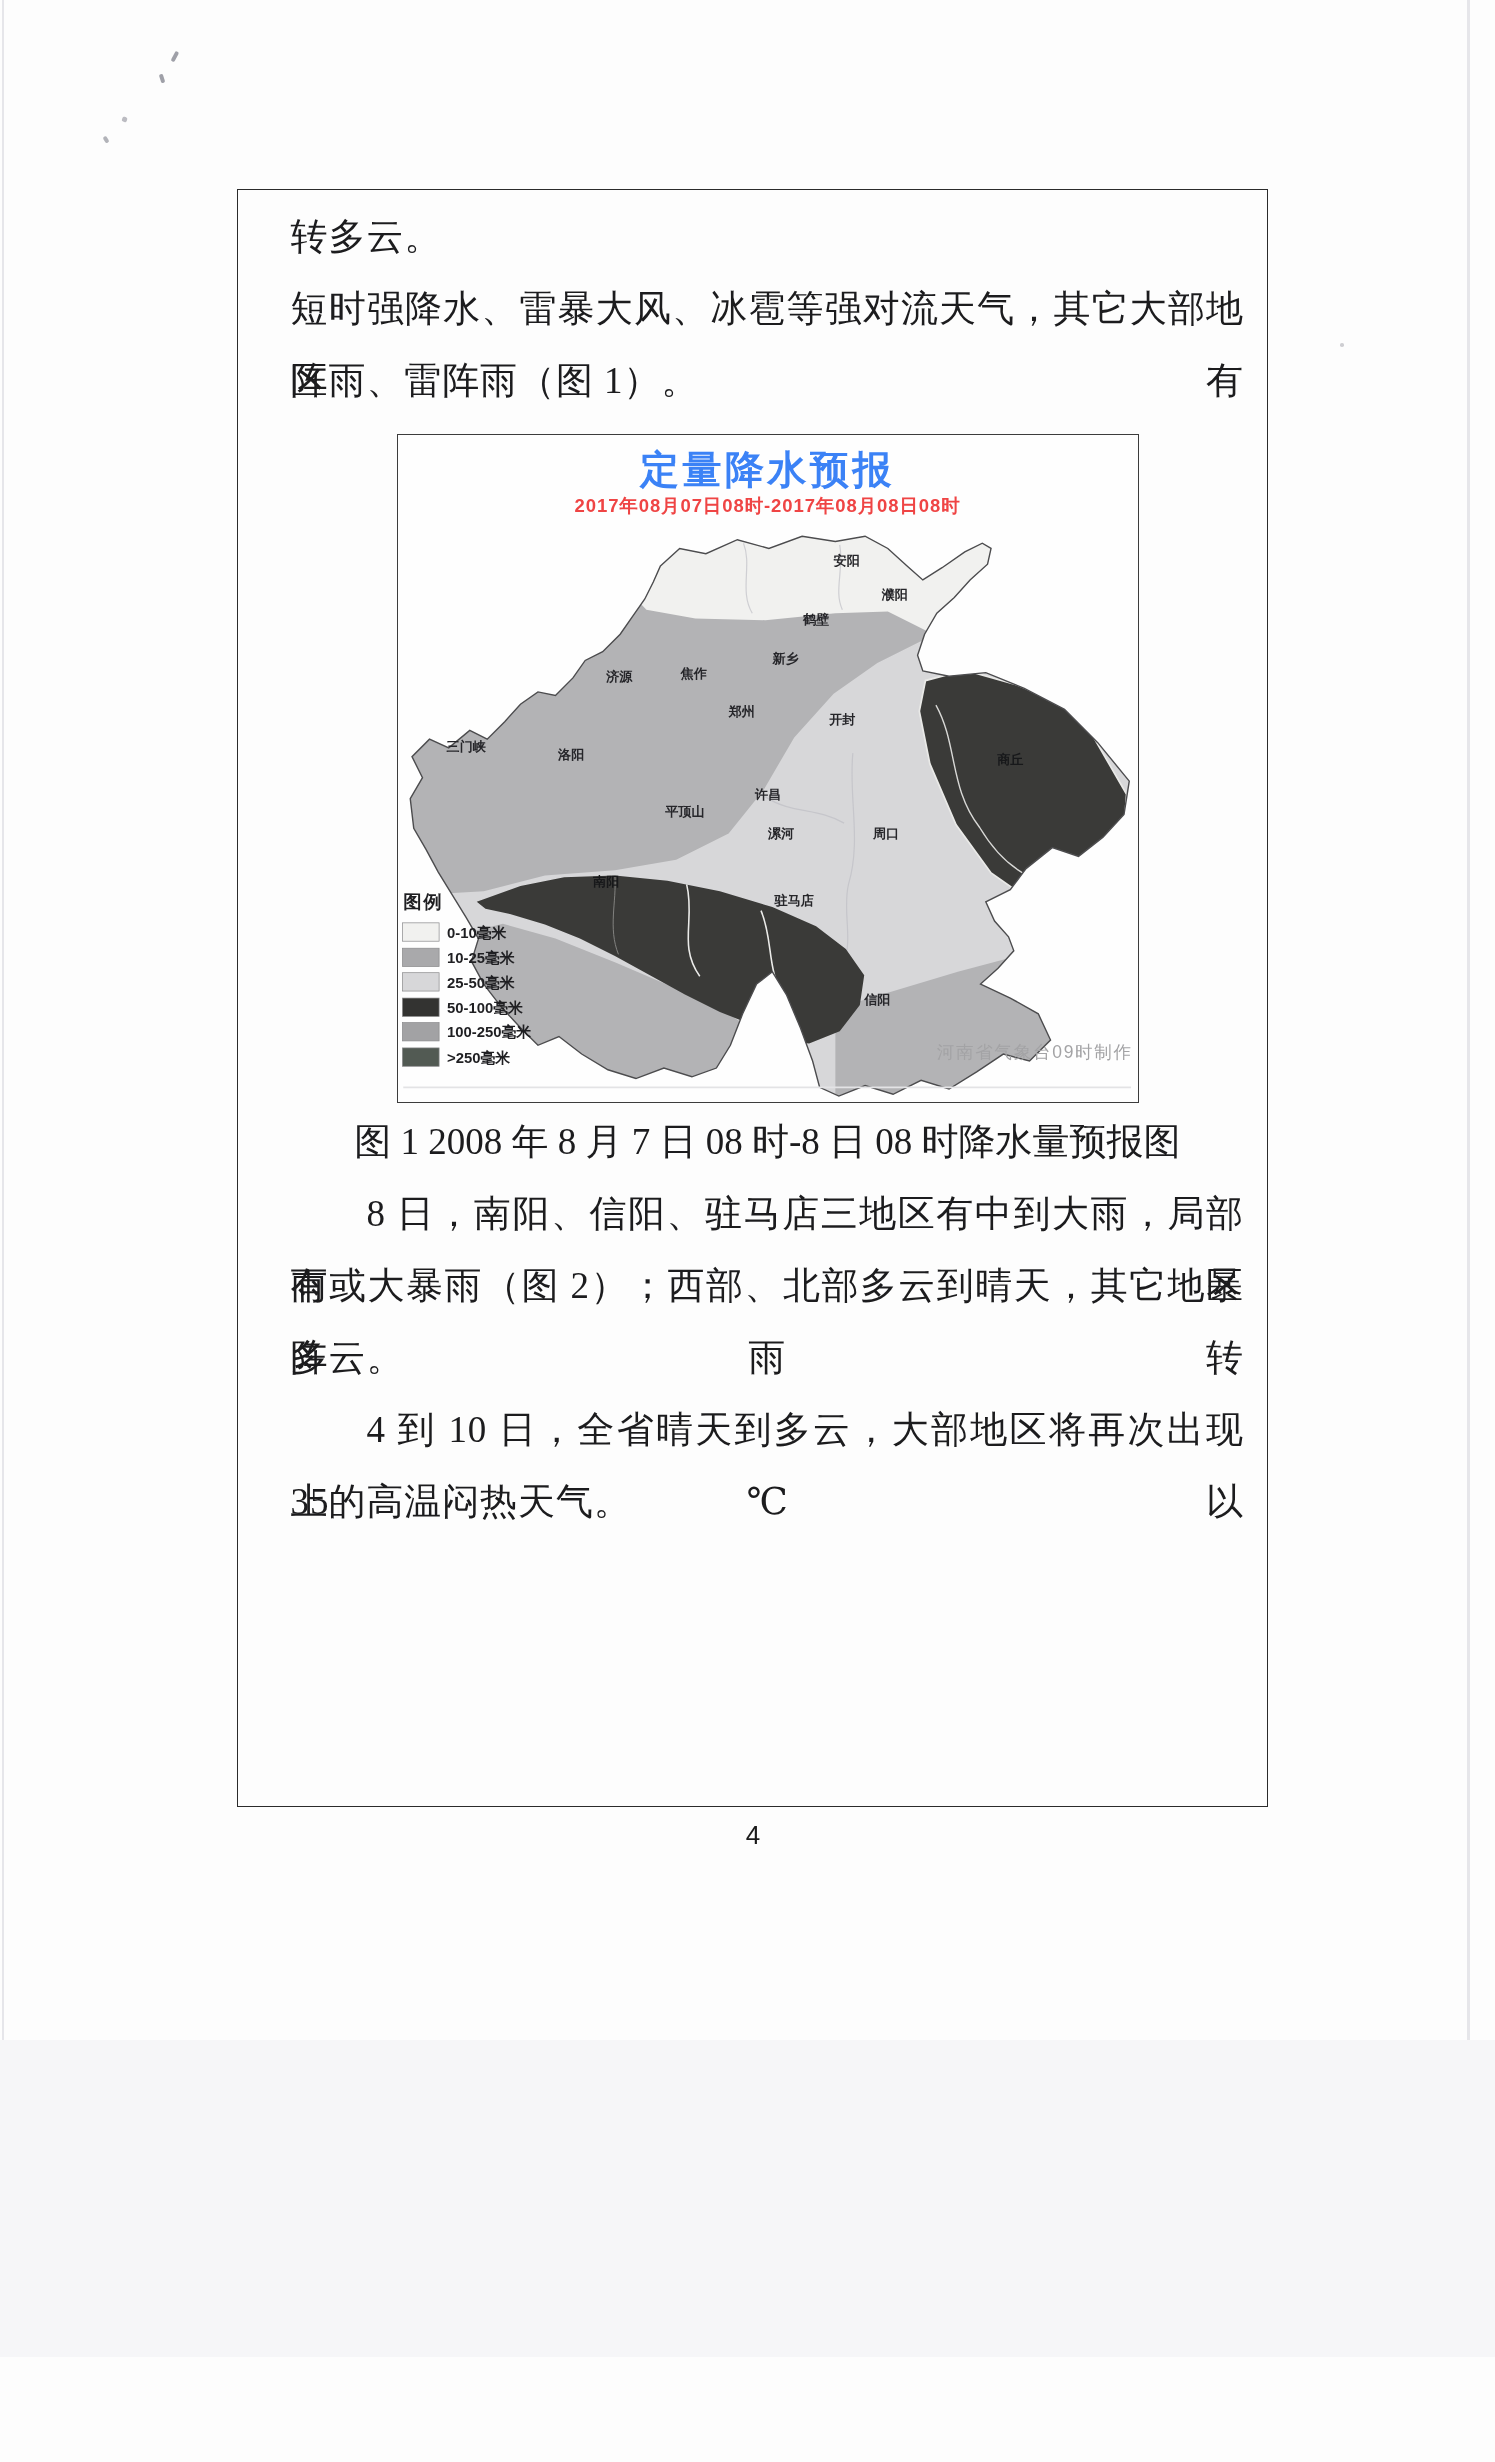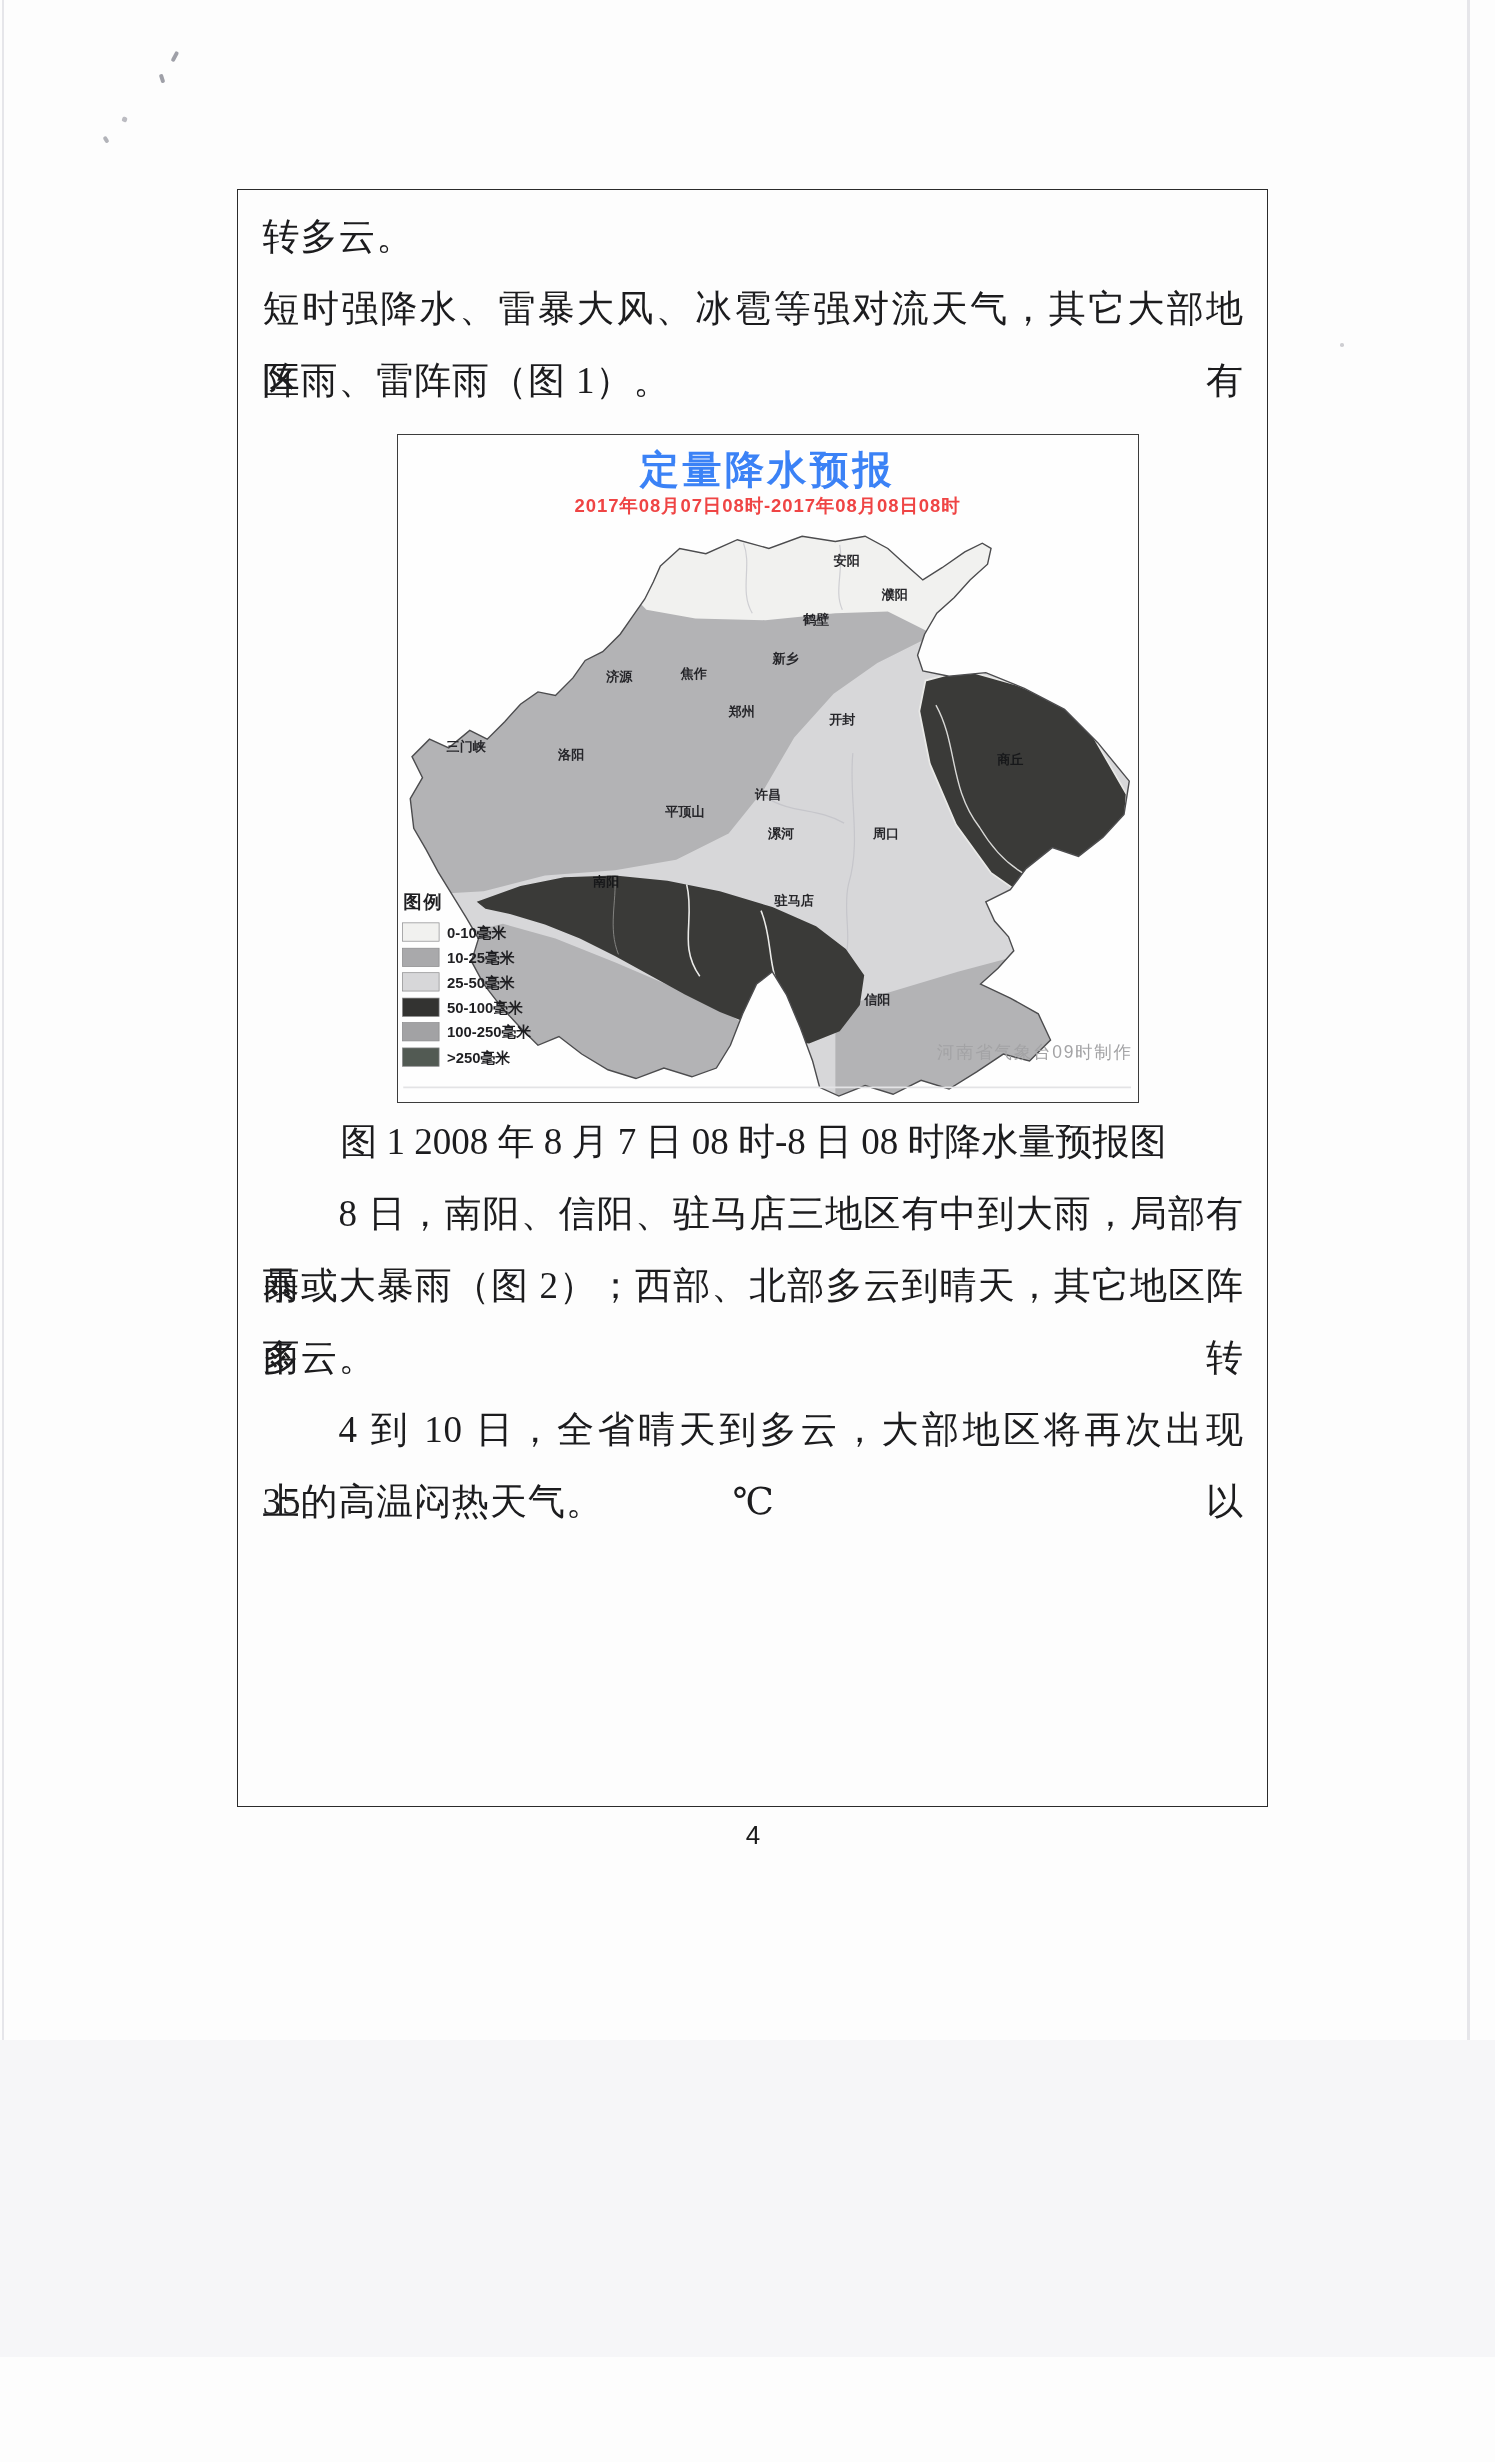--- a/index.html
+++ b/index.html
@@ -13,20 +13,21 @@
   .paper-edge{position:absolute;background:#e6e6ea;}
   .noise{position:absolute;background:#9fa0a8;border-radius:1.8px;}
   .doc-box{
     position:absolute;left:237px;top:189px;width:1029px;height:1616px;
     border:1.8px solid #2b2b2b;background:transparent;
   }
   .content{padding:10.6px 23px 0 24.6px;}
   .tline{
     font-size:37px;line-height:72px;height:72px;white-space:nowrap;
     letter-spacing:0.9px;
+    margin-left:28px;
   }
   .just{text-align:justify;text-align-last:justify;white-space:normal;}
   .indent2{text-indent:76px;}
   .caption{text-align:center;letter-spacing:0;}
   .fig{
     position:relative;margin-left:134px;margin-top:17.6px;
     width:740px;height:667px;border:1.8px solid #3c3c3c;background:#fefefe;
   }
   .fig-title{
     margin-top:11.4px;text-align:center;font-size:39px;line-height:46px;

